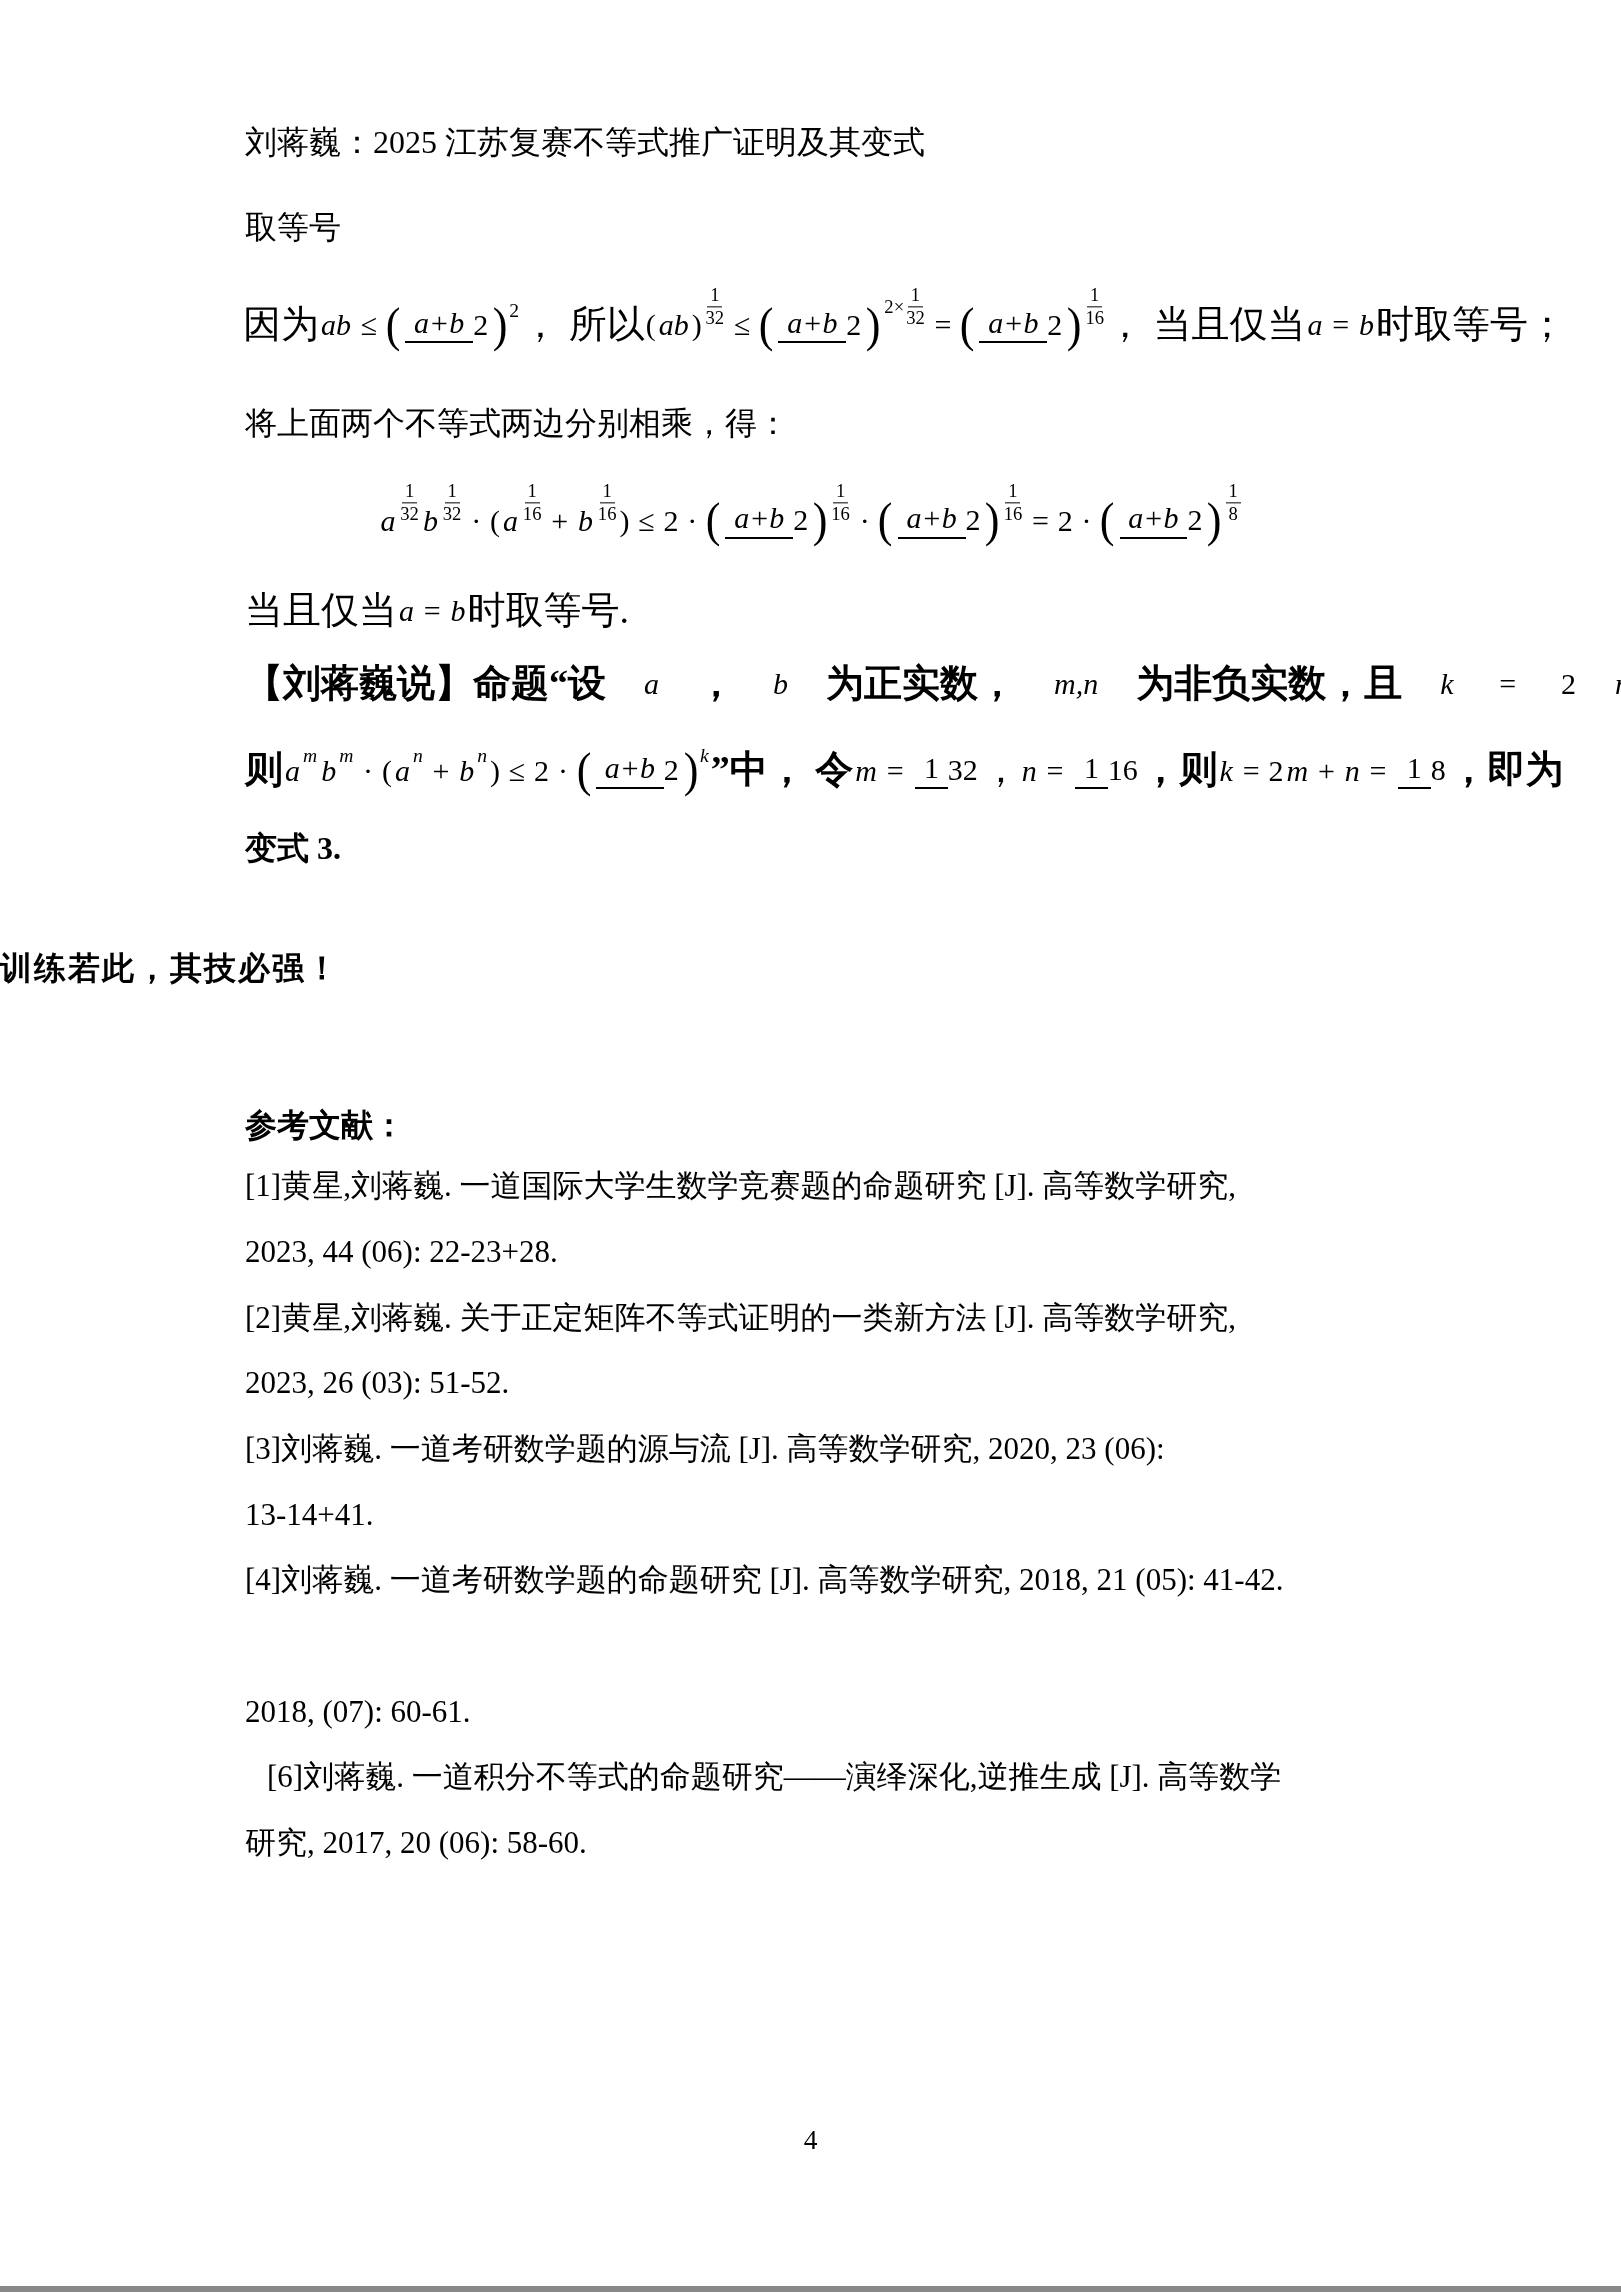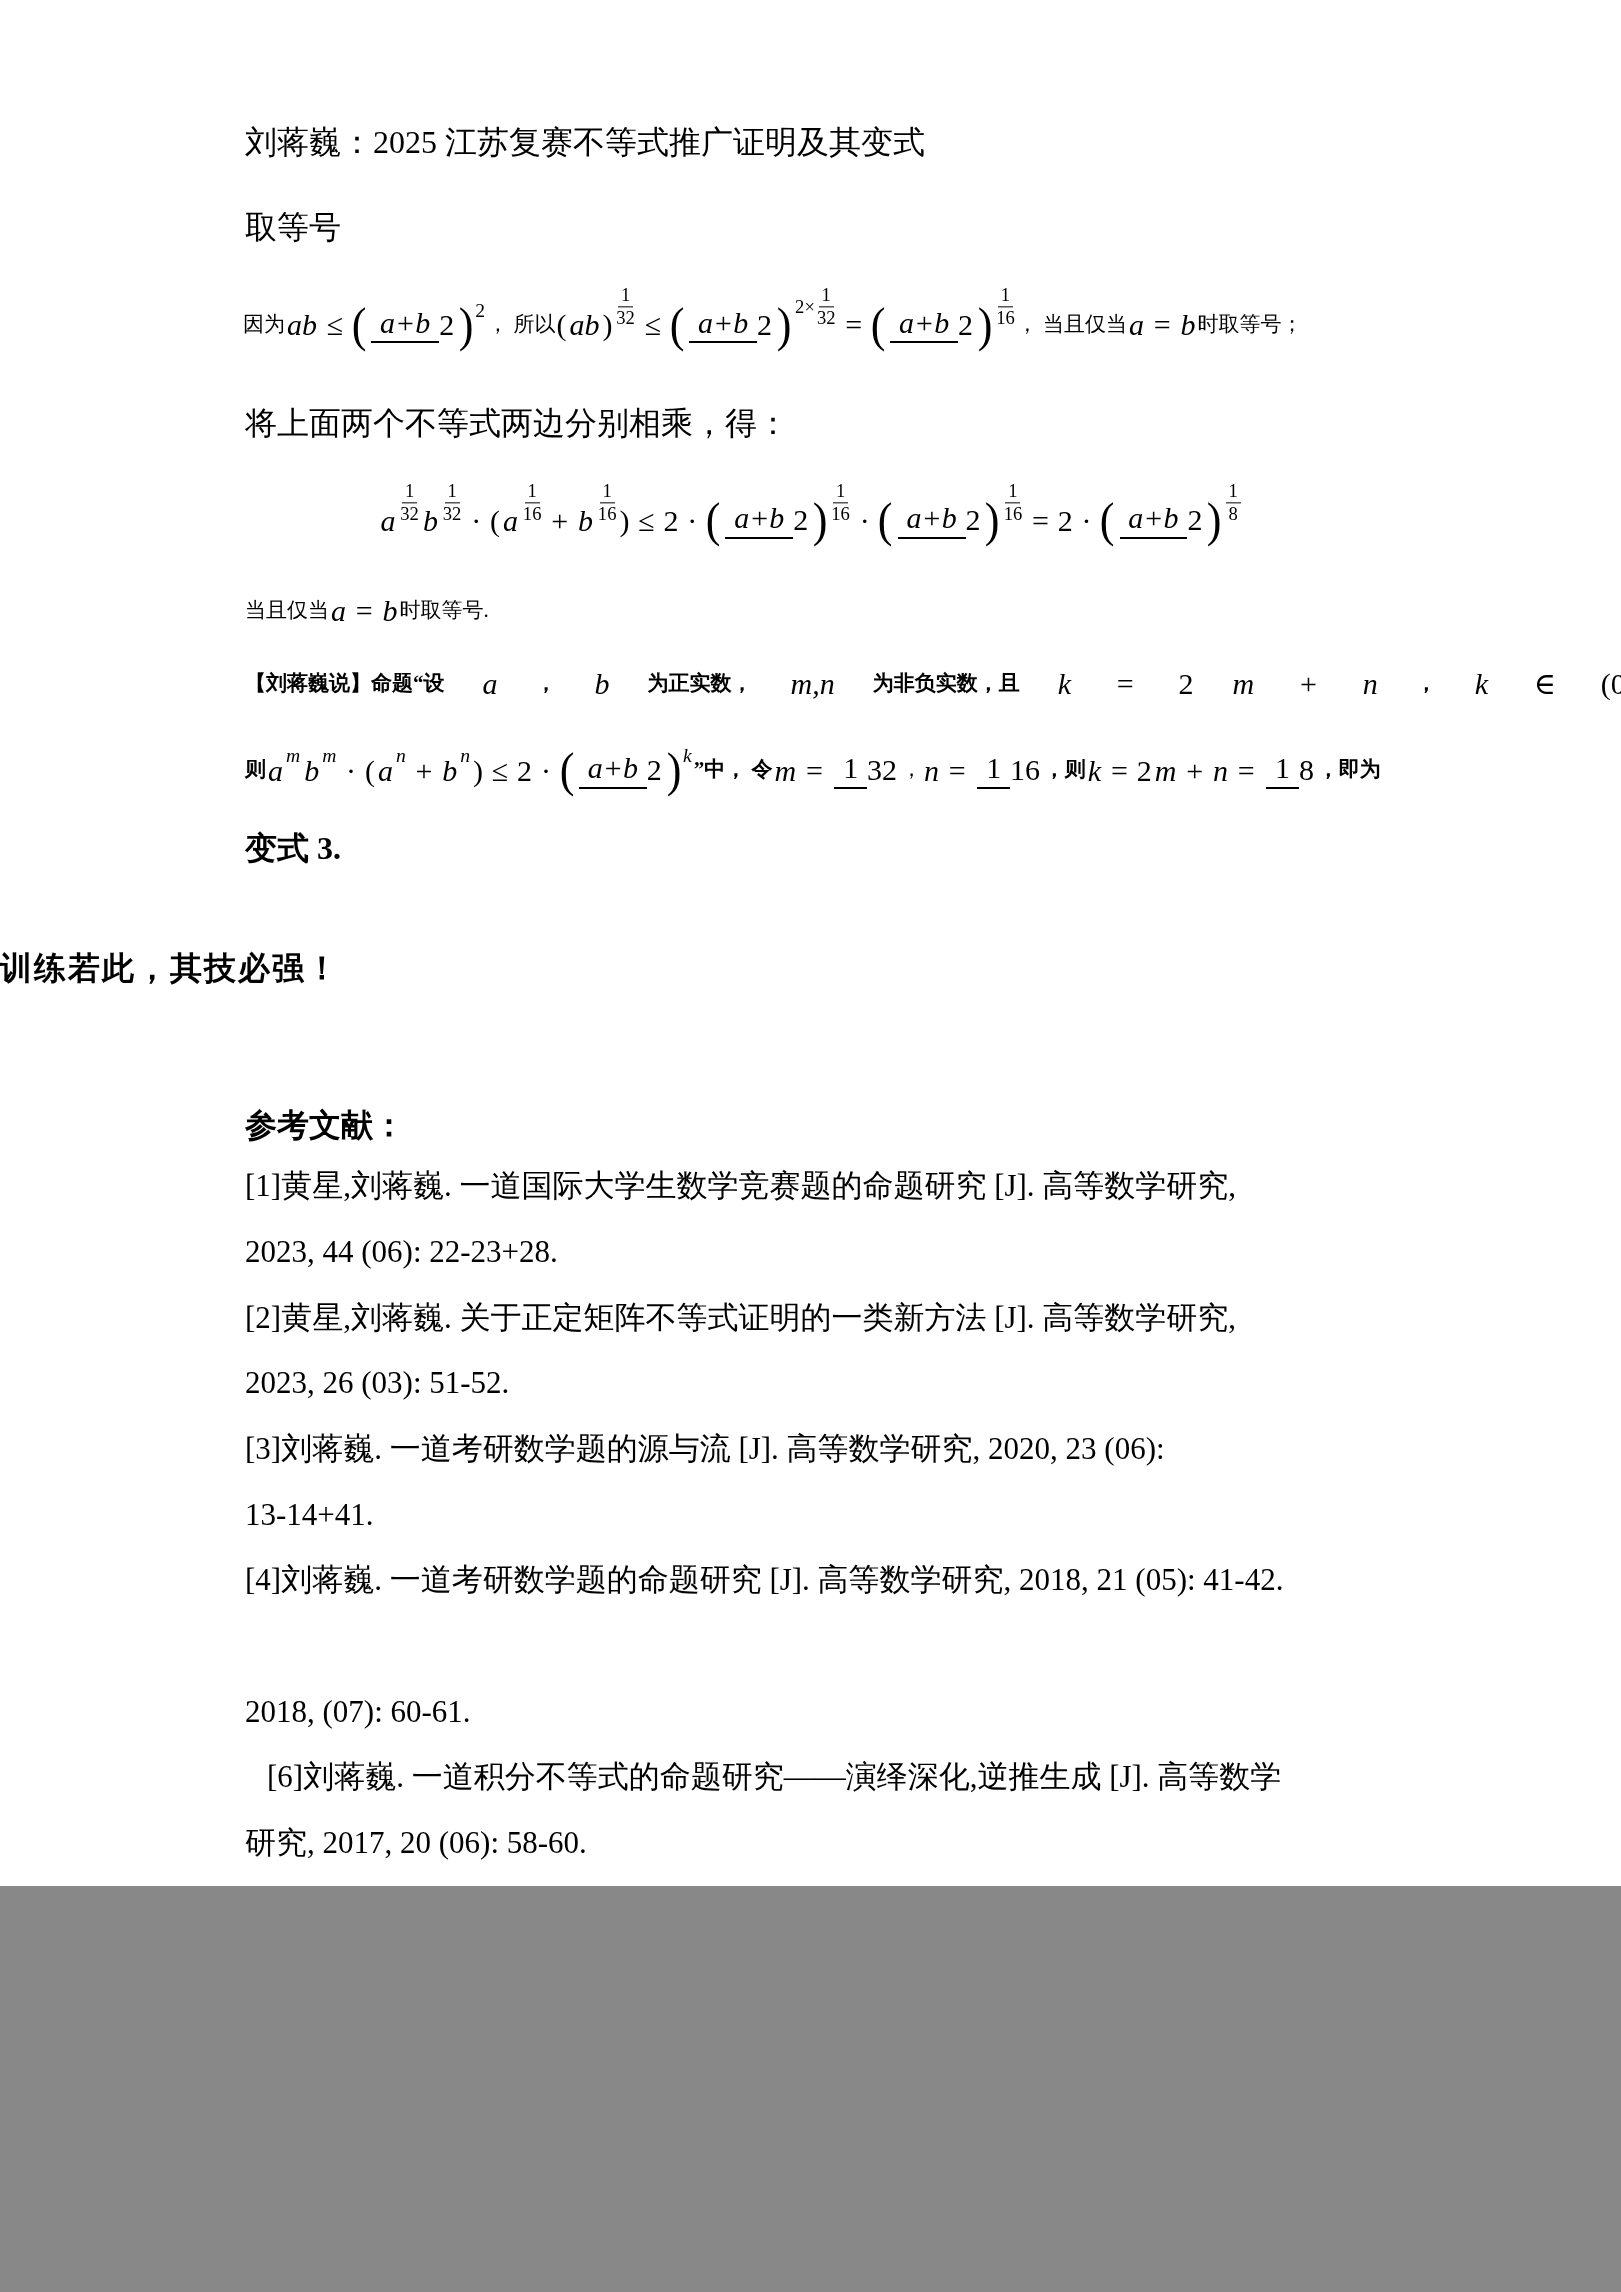--- a/index.html
+++ b/index.html
@@ -1,18 +1,18 @@
 <!DOCTYPE html>
 <html><head>
 <meta charset="utf-8">
 <style>
   html,body{margin:0;padding:0;background:#888;}
   .page{
     position:relative;
-    width:1621px;height:1886px;
+    width:1621px;height:2286px;
     background:#ffffff;
     margin:0 auto;
     overflow:hidden;
     font-family:"Liberation Serif","DejaVu Serif",serif;
     color:#000;
   }
   .txtline{
     position:absolute;
     left:245px;
     font-size:32px;
@@ -30,21 +30,21 @@
     text-align:center;font-size:27.4px;
   }
   
   .mathrow{
     position:absolute;
     display:flex;align-items:center;
     font-size:30px;line-height:1.1;
     white-space:nowrap;
   }
   .mathrow.centerrow{left:0;width:100%;justify-content:center;}
-  .mtxt{font-size:21px;text-align:right;}
+  .mtxt{font-size:38px;text-align:right;}
   .mvar{font-style:italic;padding:0 2px;}
   .mnum{padding:0 1px;}
   .mop{padding:0 7.8px;}
   .msup{
     font-size:19.6px;display:inline-block;
     transform:translateY(-13.7px);
     margin-left:1px;margin-right:2px;
   }
   .msup.it{font-style:italic;}
   .bigp{

